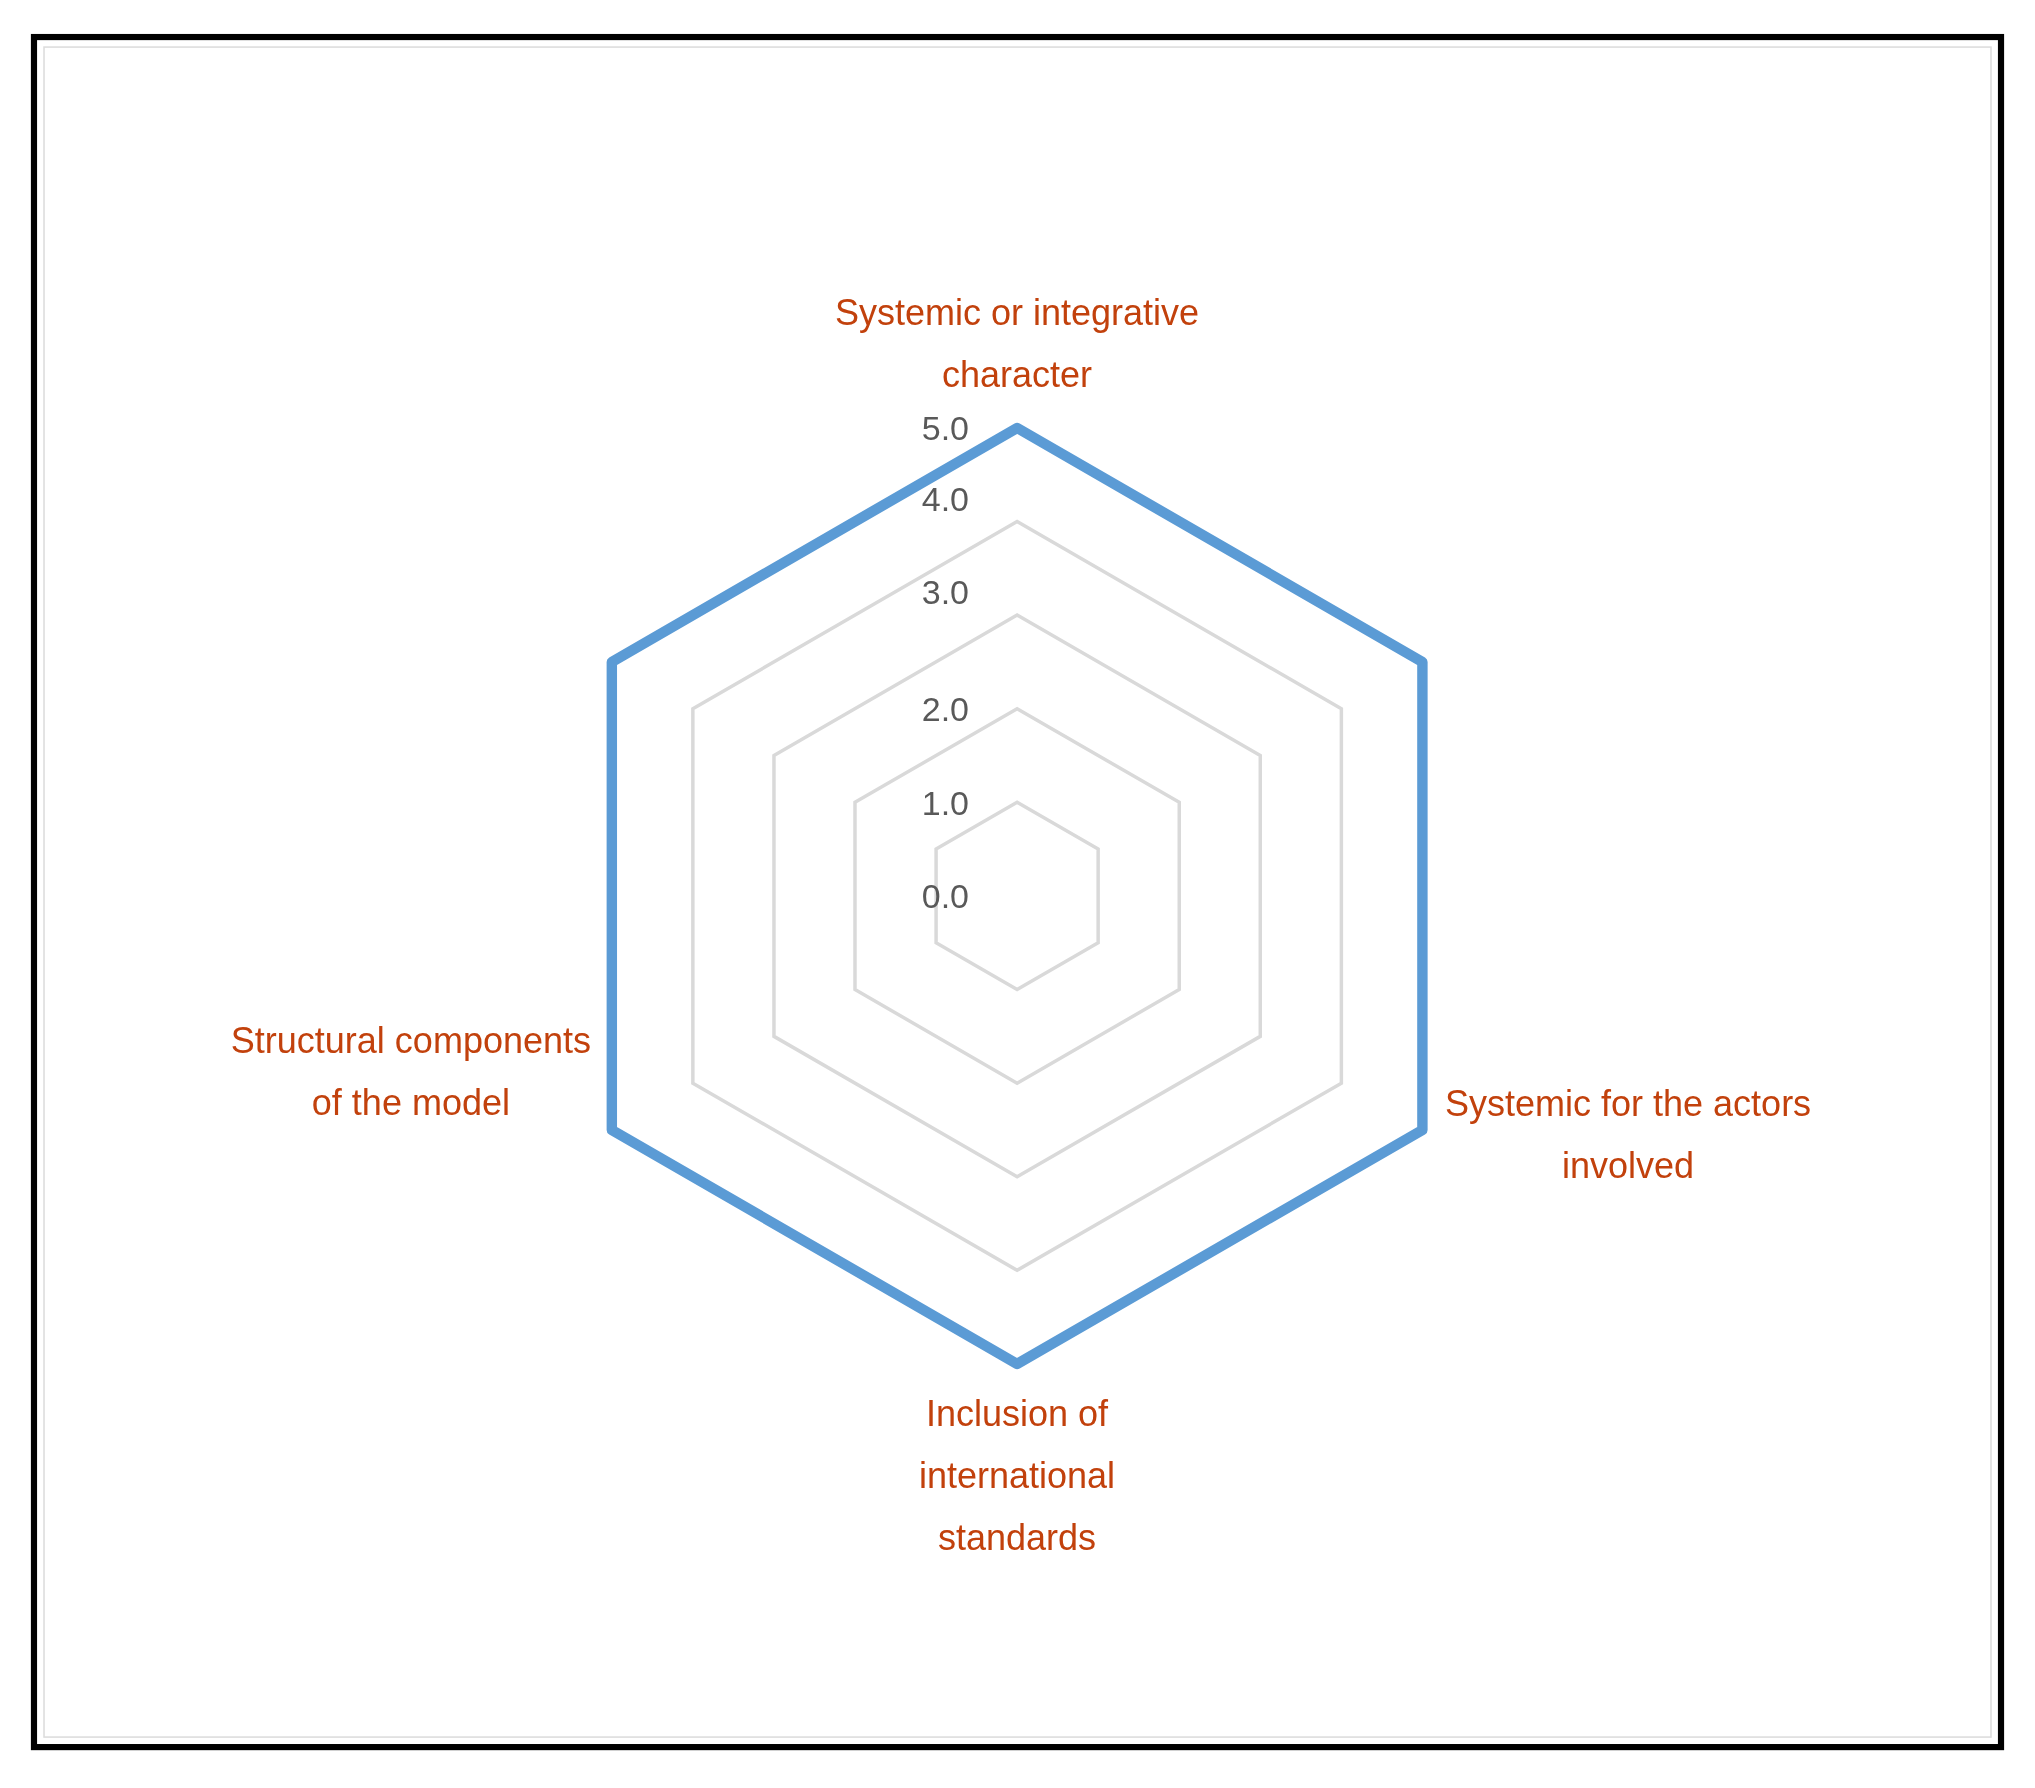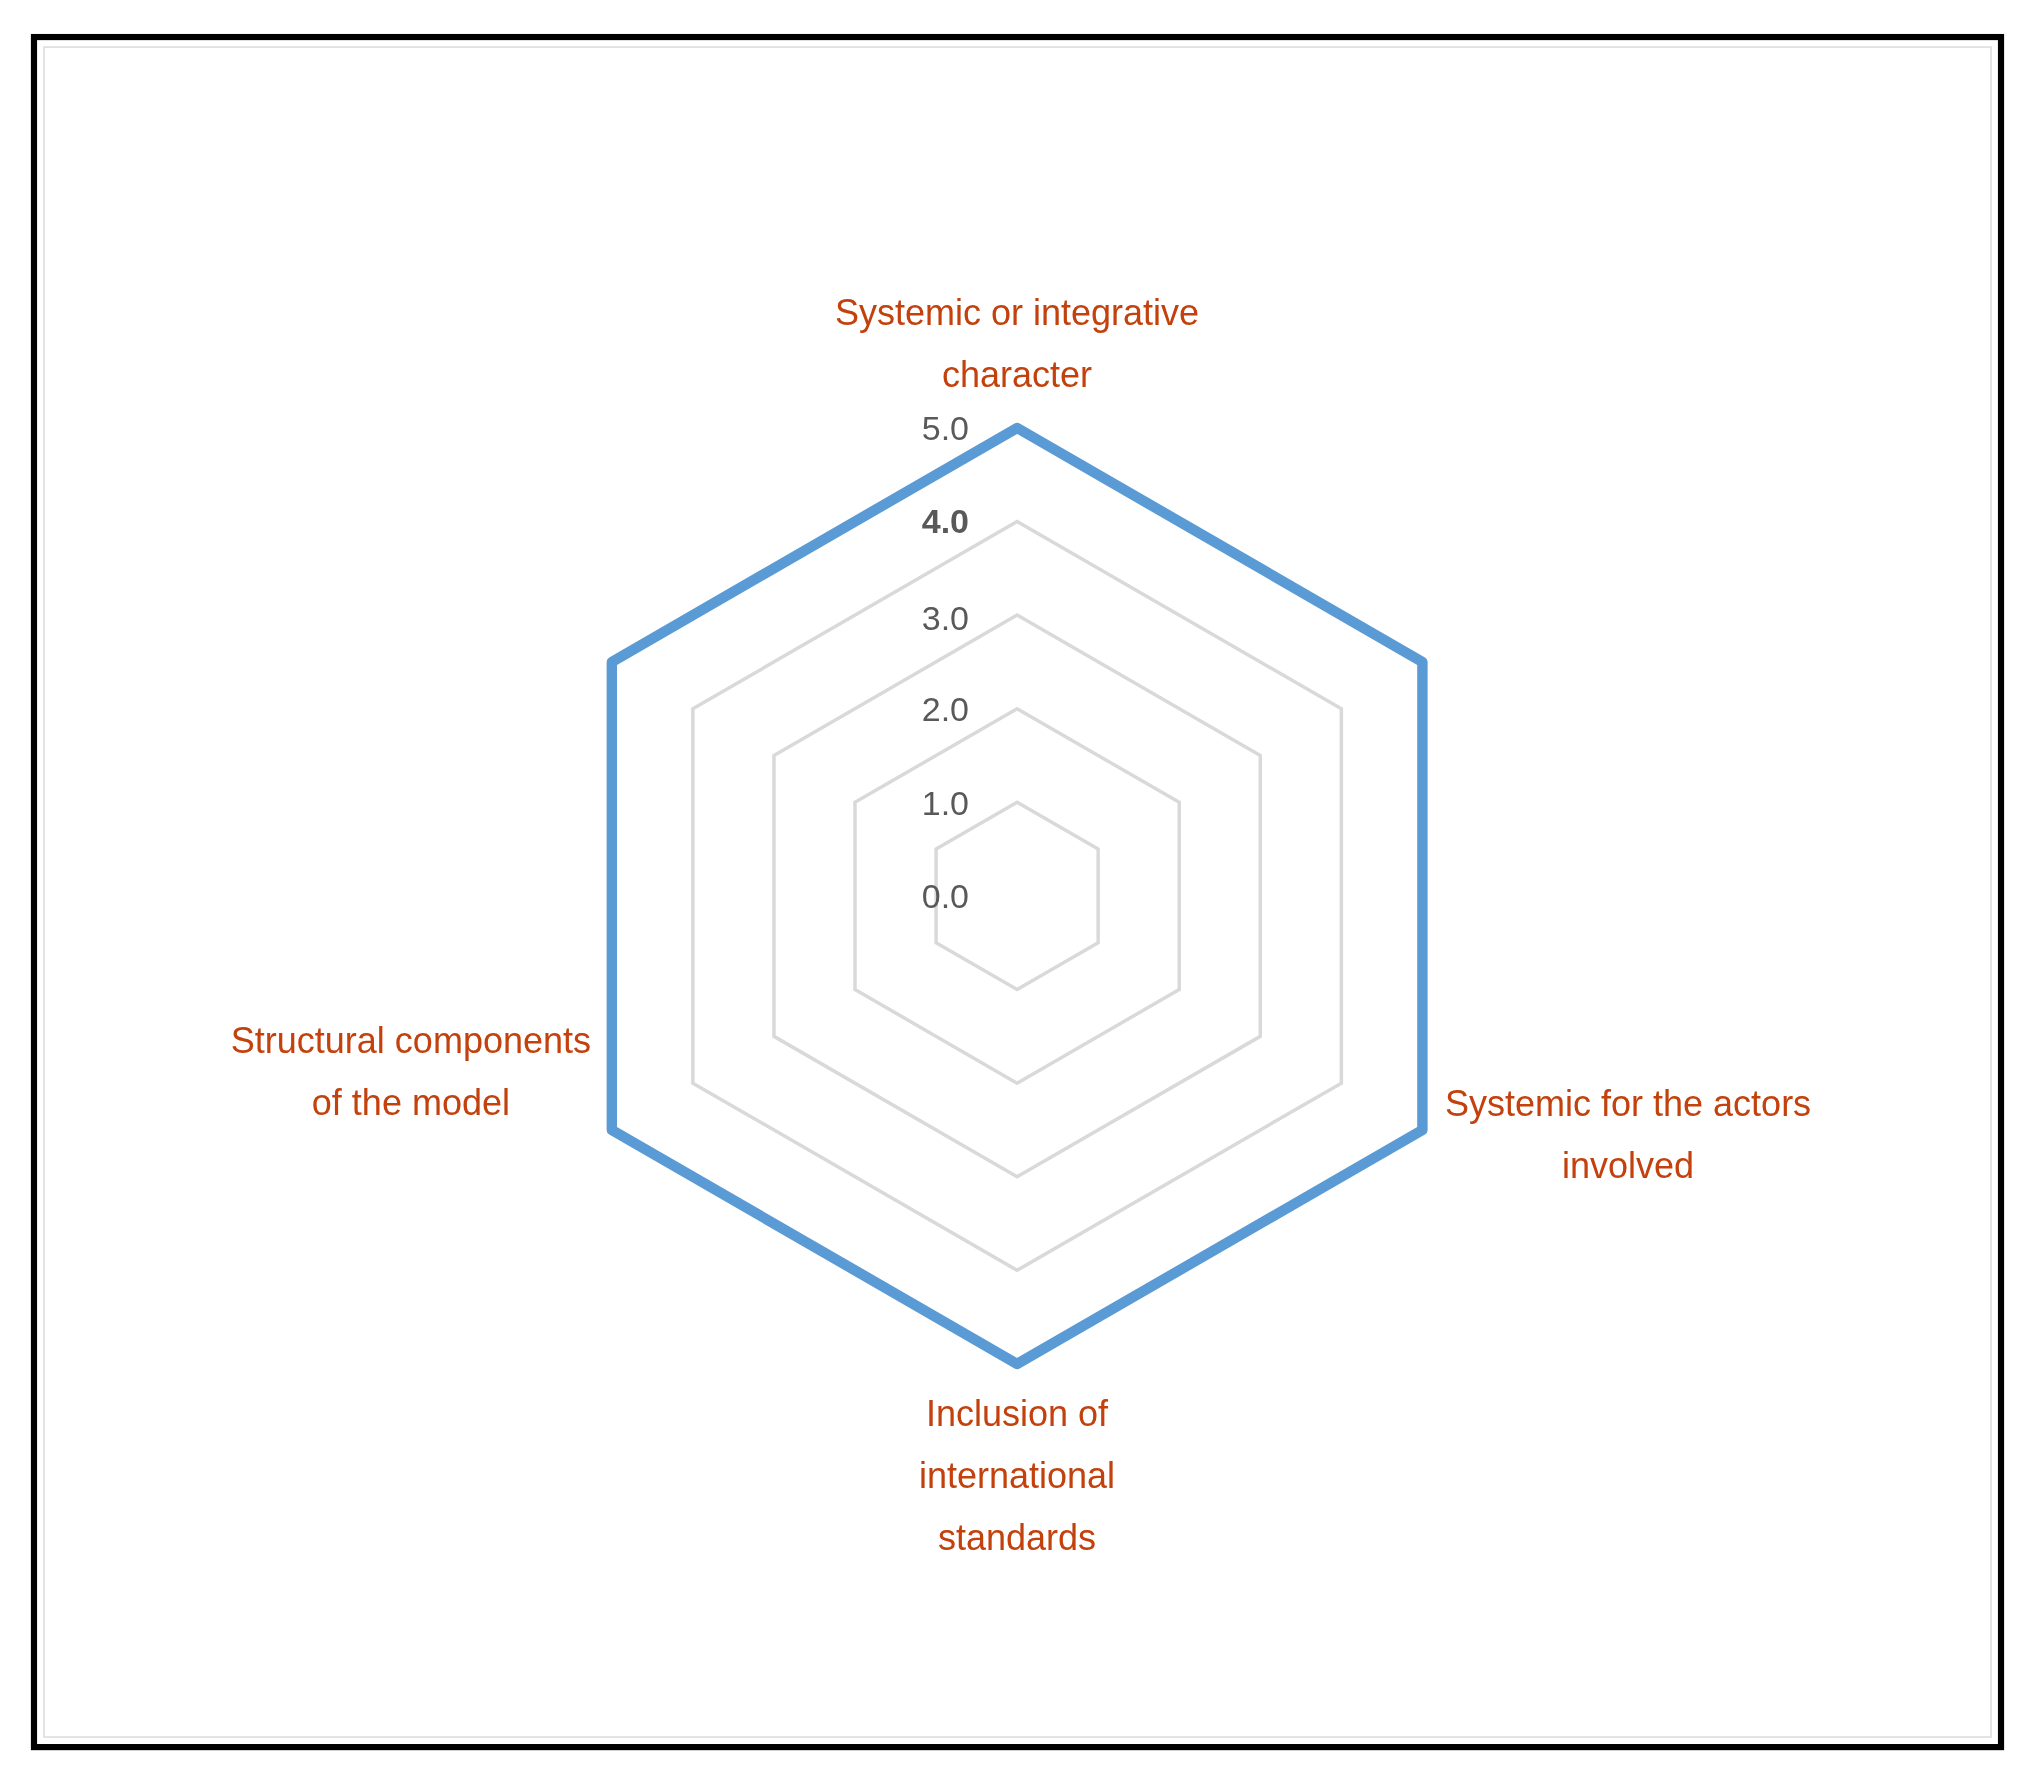--- a/index.html
+++ b/index.html
@@ -30,22 +30,22 @@
   .cat-ul     { right: 1444px; top: 588px;  }
   .tick {
     position: absolute;
     right: 1066px;
     font-size: 34px;
     line-height: 62px;
     color: #595959;
     white-space: nowrap;
   }
   .tick-5 { top: 397px; }
-  .tick-4 { top: 490px; font-weight: bold; }
-  .tick-3 { top: 587px; }
+  .tick-4 { top: 468px; }
+  .tick-3 { top: 561px; }
   .tick-2 { top: 678px; }
   .tick-1 { top: 772px; }
   .tick-0 { top: 865px; }
 </style>
 </head>
 <body>
 
 <div class="canvas">
 
   <svg id="chart-svg" width="2035" height="1788" viewBox="0 0 2637 2317">

